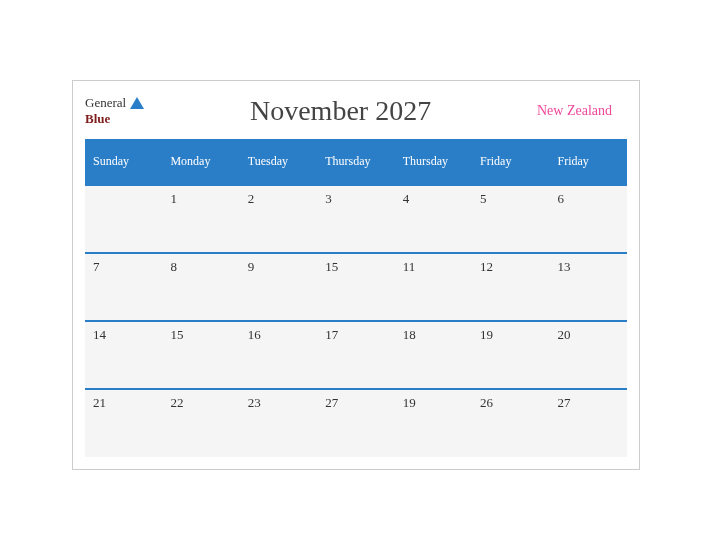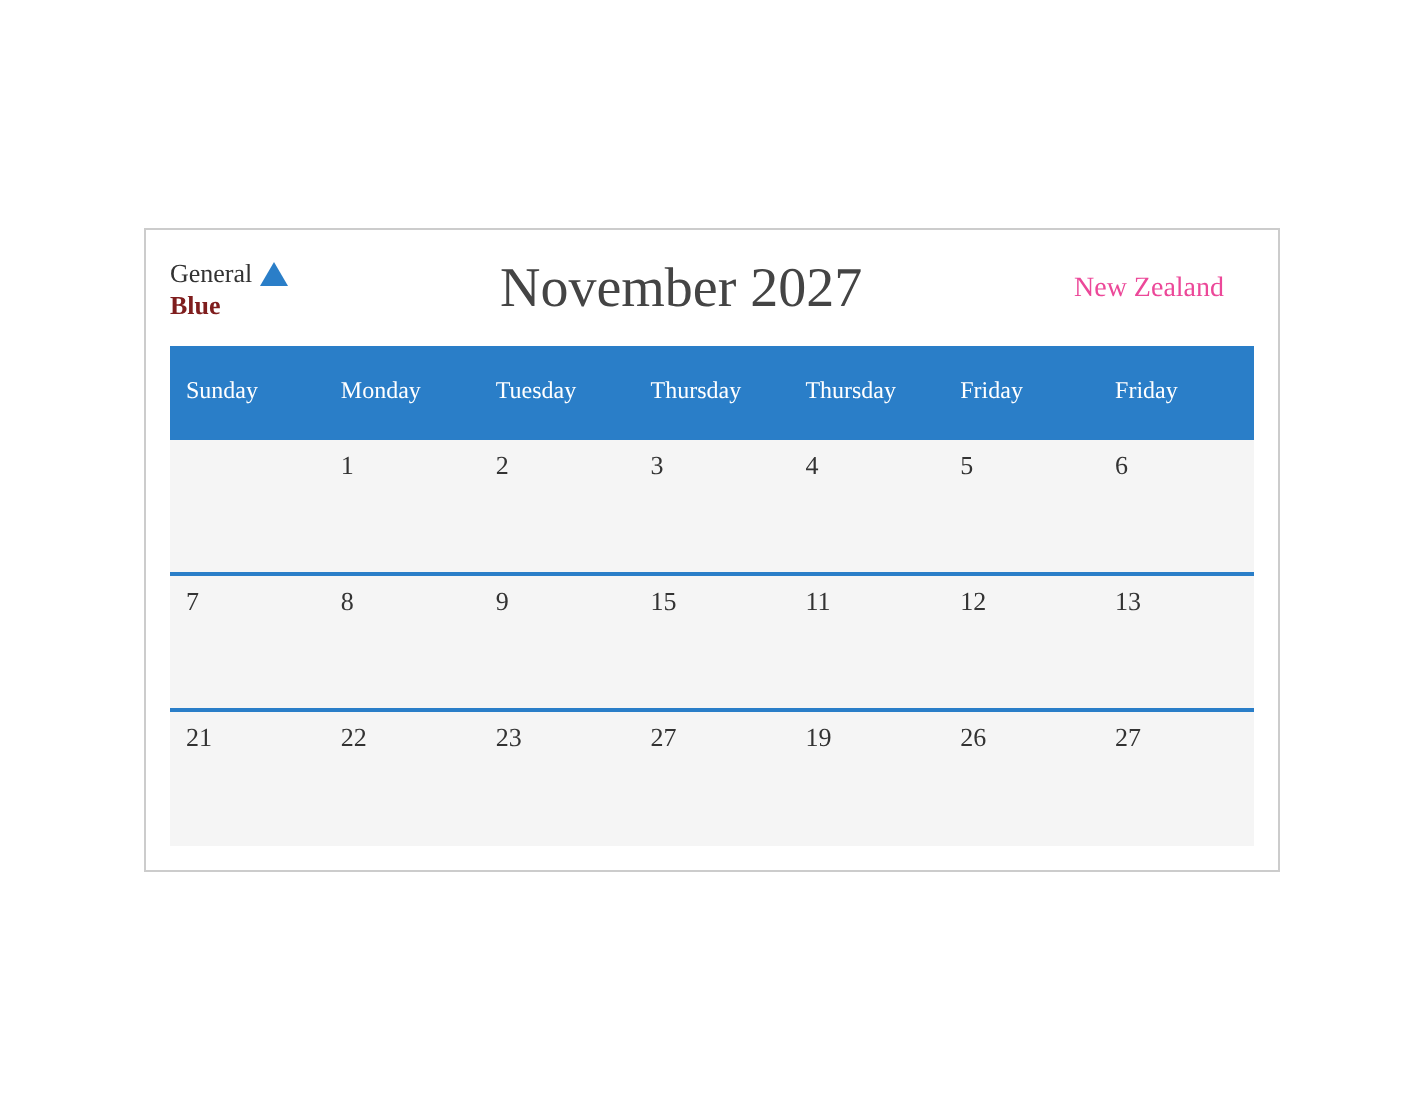--- a/index.html
+++ b/index.html
@@ -169,20 +169,43 @@
           </td>
           <td>
             <span class="day-num">12</span>
           </td>
           <td>
             <span class="day-num">13</span>
           </td>
         </tr>
         <tr>
           <td>
+            <span class="day-num">14</span>
+          </td>
+          <td>
+            <span class="day-num">15</span>
+          </td>
+          <td>
+            <span class="day-num">16</span>
+          </td>
+          <td>
+            <span class="day-num">17</span>
+          </td>
+          <td>
+            <span class="day-num">18</span>
+          </td>
+          <td>
+            <span class="day-num">19</span>
+          </td>
+          <td>
+            <span class="day-num">20</span>
+          </td>
+        </tr>
+        <tr>
+          <td>
             <span class="day-num">21</span>
           </td>
           <td>
             <span class="day-num">22</span>
           </td>
           <td>
             <span class="day-num">23</span>
           </td>
           <td>
             <span class="day-num">27</span>

